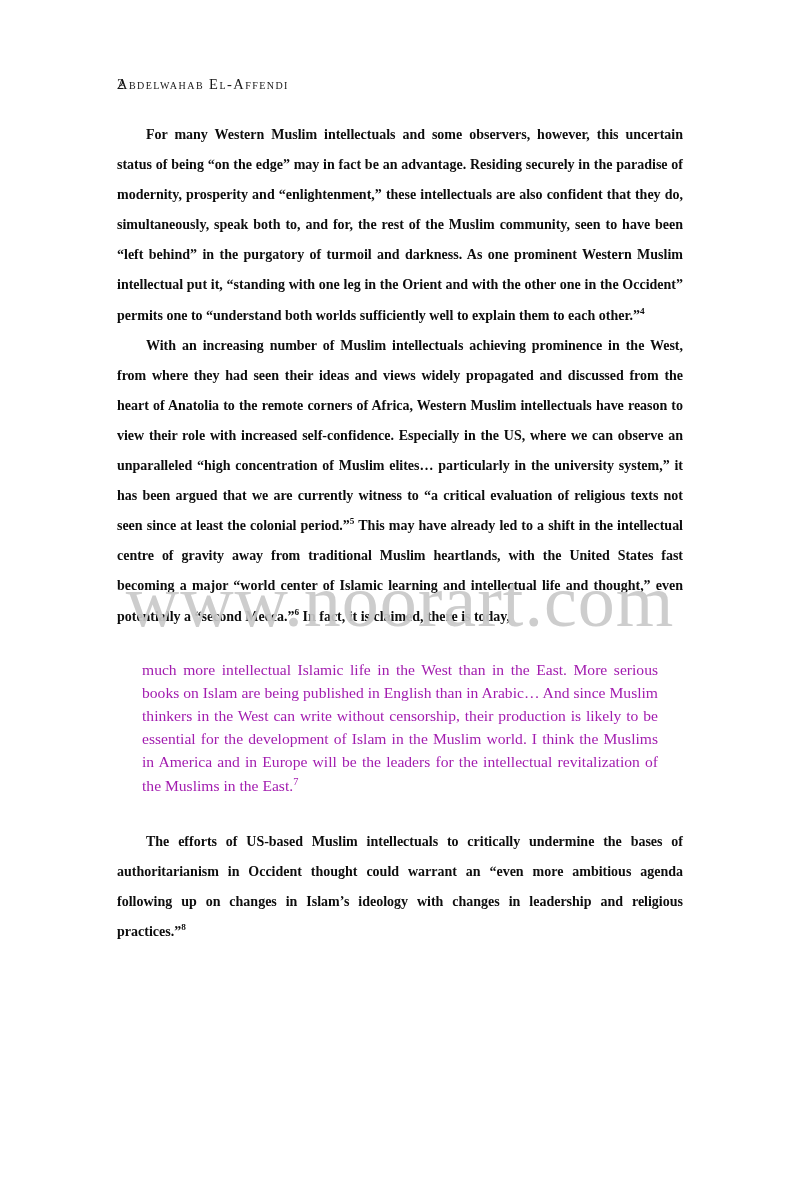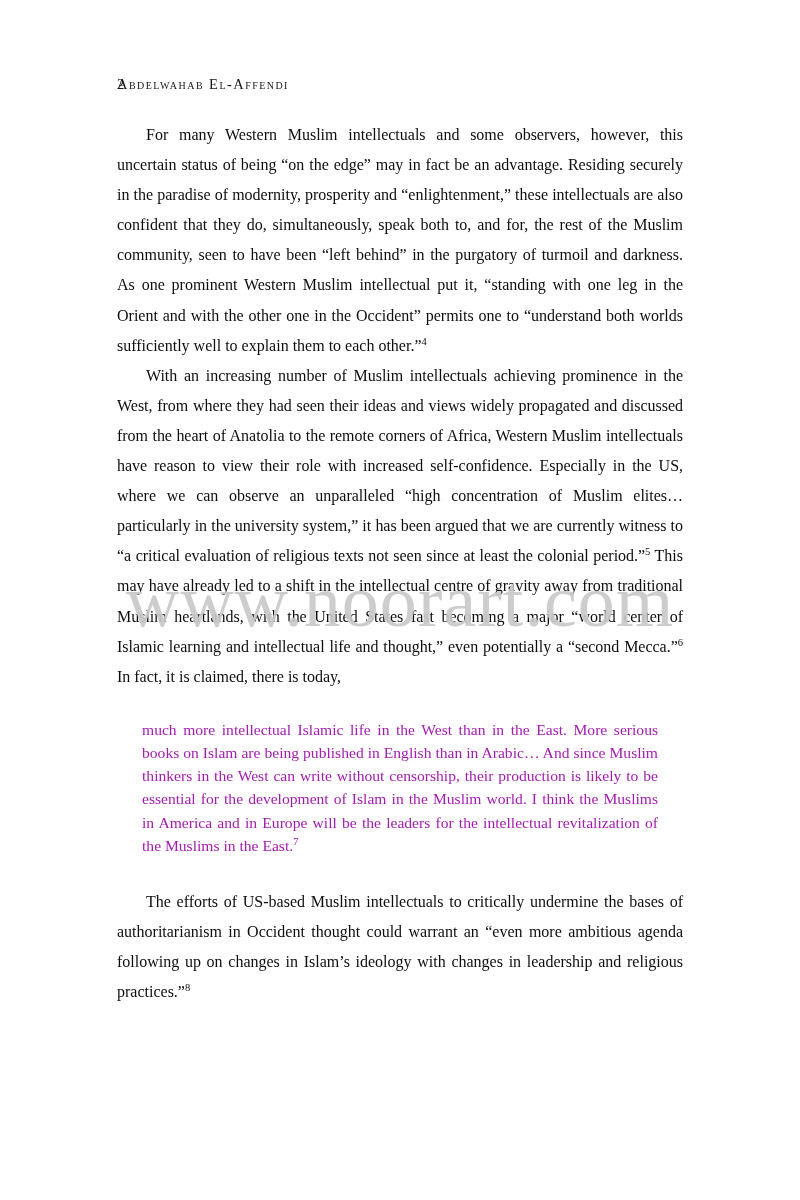--- a/index.html
+++ b/index.html
@@ -57,26 +57,27 @@
     position: absolute;
     left: 117px;
     top: 120px;
     width: 566px;
   }
 
   p.body-par {
     margin: 0;
     text-align: justify;
     text-justify: inter-word;
-    font-size: 16px;
+    font-size: 14px;
     line-height: 30.1px;
     text-indent: 29px;
     color: #0d0d0d;
     -webkit-hyphens: none;
     hyphens: none;
+    font-weight: bold;
   }
 
   p.body-par.tight {
     letter-spacing: -0.02px;
   }
 
   
   .blockquote {
     margin: 0;
     padding: 0;

